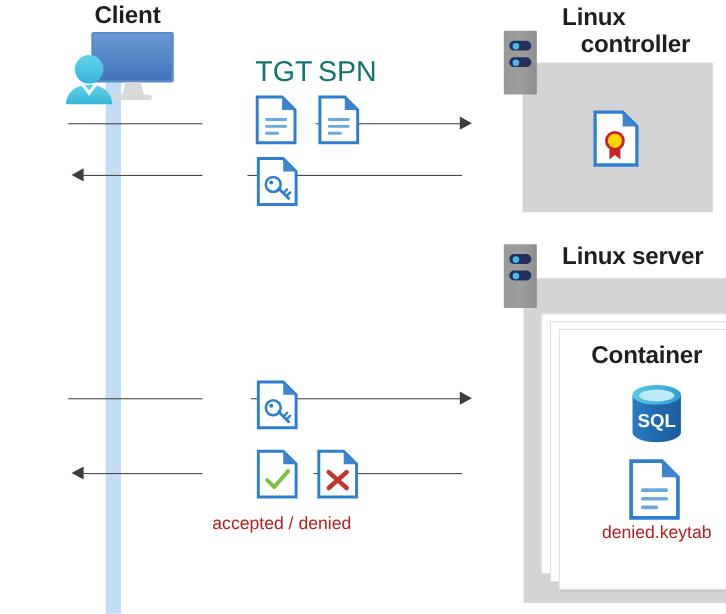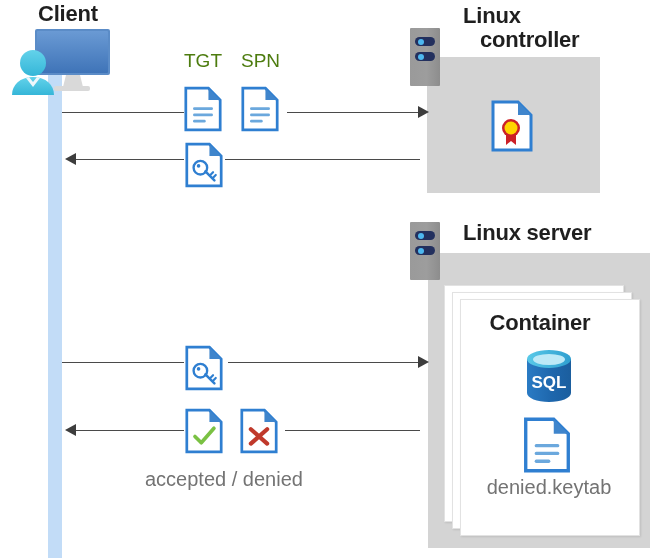--- a/index.html
+++ b/index.html
@@ -1,23 +1,23 @@
 <!DOCTYPE html>
 <html><head>
 <meta charset="utf-8">
 <style>
   html,body{margin:0;padding:0;background:#ffffff;}
   body{width:660px;height:558px;position:relative;overflow:hidden;
        font-family:"Liberation Sans","DejaVu Sans",sans-serif;color:#2b2b2b;}
-  .abs{position:absolute;}
+  .abs{position:absolute;margin-left:48px;}
 
   
   .title-bold{font-weight:bold;font-size:22px;line-height:24px;color:#1f1f1f;letter-spacing:-0.2px;}
-  .label-plain{font-size:20px;color:#737373;}
-  .small-label{font-size:19px;color:#4d7c0f;}
+  .label-plain{font-size:16px;color:#b91c1c;}
+  .small-label{font-size:26px;color:#0f766e;}
 
   
   #lifeline{left:48px;top:60px;width:14px;height:498px;background:#c2dcf7;}
 
   
   .host-box{background:#d4d4d4;}
   #dc-box{left:427px;top:57px;width:173px;height:136px;}
   #linux-box{left:428px;top:253px;width:222px;height:295px;}
 
   

